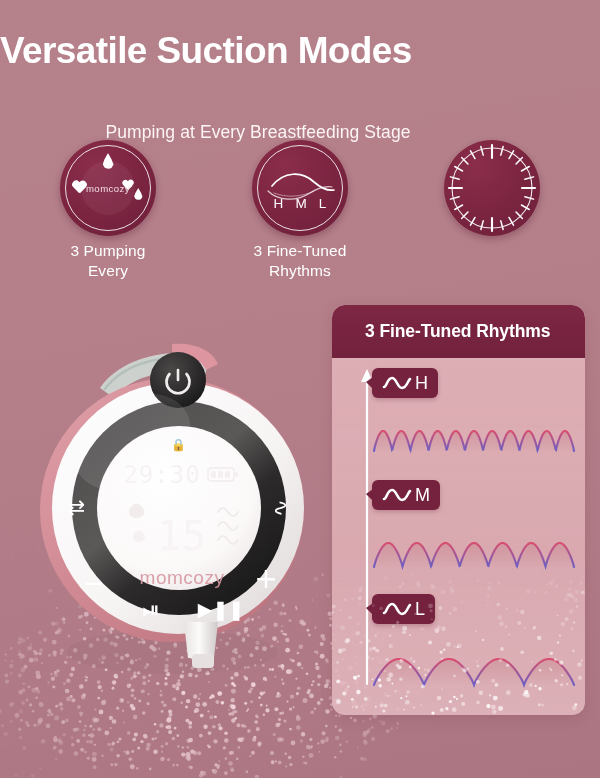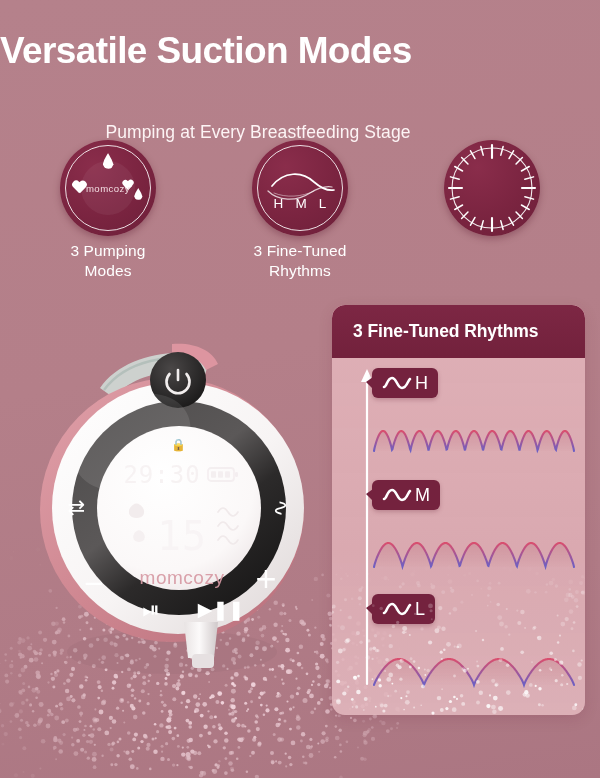--- a/index.html
+++ b/index.html
@@ -165,20 +165,21 @@
     border-radius: 13px 13px 0 0;
     background: linear-gradient(180deg, #7d2744 0%, #72213c 100%);
     display: flex; align-items: center;
   }
   .panel-title {
     color: #ffffff;
     font-size: 17.5px;
     font-weight: bold;
     padding-left: 21px;
     letter-spacing: -0.1px;
+    margin-left: 12px;
   }
   .panel-body { position: absolute; left: 0; top: 53px; width: 253px; height: 357px; }
 
   .axis-arrow { position: absolute; left: 27px; top: 8px; }
 
   .rhythm-row { position: absolute; left: 40px; width: 206px; }
   .rhythm-row.h { top: 10px; }
   .rhythm-row.m { top: 122px; }
   .rhythm-row.l { top: 236px; }
 
@@ -1113,21 +1114,21 @@
         <div class="disc-ring"></div>
         <div class="bubble"></div>
         <div class="drop top"></div>
         <div class="heart left"></div>
         <div class="heart small"></div>
         <div class="drop side"></div>
         <div class="wordmark">momcozy</div>
       </div>
       <div class="badge-caption">
         <div>3 Pumping</div>
-        <div>Modes</div>
+        <div>Every</div>
       </div>
     </div>
 
     <div class="badge">
       <div class="badge-disc">
         <div class="disc-ring"></div>
         <svg class="hml-svg" width="96" height="96" viewBox="0 0 96 96">
           <g fill="none" stroke="#ffffff" stroke-linecap="round">
             <path d="M20 46 C32 31, 50 31, 62 42 C70 49, 76 51, 82 50" stroke-width="1.7"></path>
             <path d="M16 51 C26 61, 44 62, 58 53 C68 47, 74 46, 80 47" stroke-width="1.25" opacity="0.75"></path>

